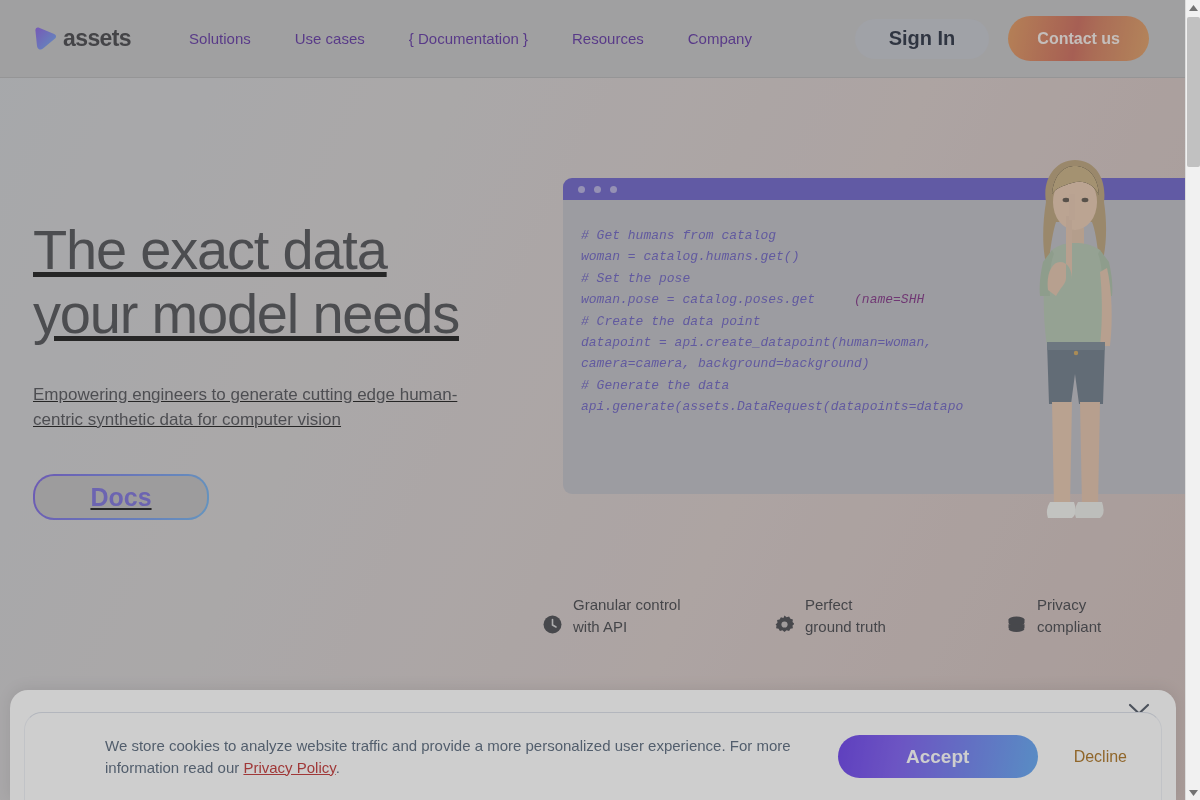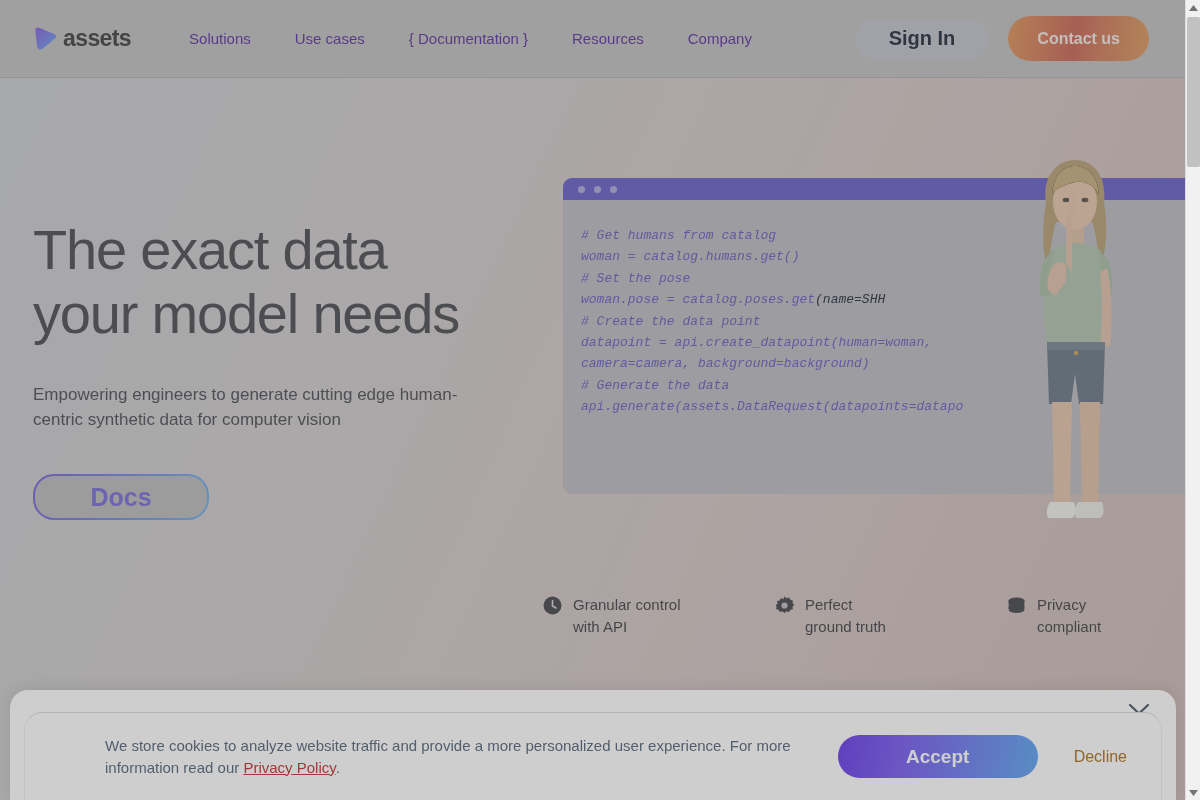--- a/index.html
+++ b/index.html
@@ -40,21 +40,21 @@
     background:#b9bcc4; color:#0f172a; font-size:20px; font-weight:700;
     border:none; border-radius:22px; padding:0 34px; height:40px; cursor:pointer;
   }
   #contact {
     background:linear-gradient(100deg,#d98a4a 0%,#c35746 48%,#c96c4a 62%,#d79050 100%);
     color:#f0e7e2; font-size:16px; font-weight:700;
     border:none; border-radius:24px; padding:0 29px; height:45px; cursor:pointer;
   }
 
   
-  #hero-left { position:absolute; left:33px; top:218px; width:470px; }
+  #hero-left { position:absolute; left:33px; top:218px; width:470px;text-decoration:underline; }
   #headline {
     font-size:56px; line-height:64px; font-weight:400; color:#3b3c41;
     letter-spacing:-1.2px;
   }
   #subhead {
     margin-top:36px; font-size:17px; line-height:25px; color:#3c3d43; width:455px;
   }
   #docs-btn {
     margin-top:42px; width:176px; height:46px; border-radius:21px;
     display:flex; align-items:center; justify-content:center;
@@ -75,30 +75,30 @@
     height:22px; background:#5a4fc0; display:flex; align-items:center;
     gap:9px; padding-left:15px;
   }
   .dot { width:7px; height:7px; border-radius:50%; background:#a9a3d8; }
   #code-body {
     padding:25px 0 0 18px;
     font-family:"Liberation Mono", monospace;
     font-style:italic; font-size:13px; line-height:21.4px;
     color:#5a4fb8; white-space:pre;
   }
-  .c-orange { color:#0f172a; }
+  .c-orange { color:#701a75;margin-left:39px; }
 
   
   #woman { position:absolute; left:1012px; top:150px; width:125px; height:420px; }
 
   
   #features {
     position:absolute; left:543px; top:594px; display:flex; gap:0;
   }
-  .feature { display:flex; gap:11px; align-items:flex-start; width:232px; }
+  .feature { display:flex; gap:11px; align-items:flex-end; width:232px; }
   .feature .fi { flex:0 0 auto; margin-top:2px; }
   .feature .ft {
     font-size:15px; line-height:22px; color:#2f3036; width:150px;
   }
 
   
   #cookie-outer {
     position:absolute; left:10px; right:24px; top:690px; height:110px;
     background:#fff; border-radius:18px 18px 0 0;
     box-shadow:0 -2px 14px rgba(0,0,0,.10);

